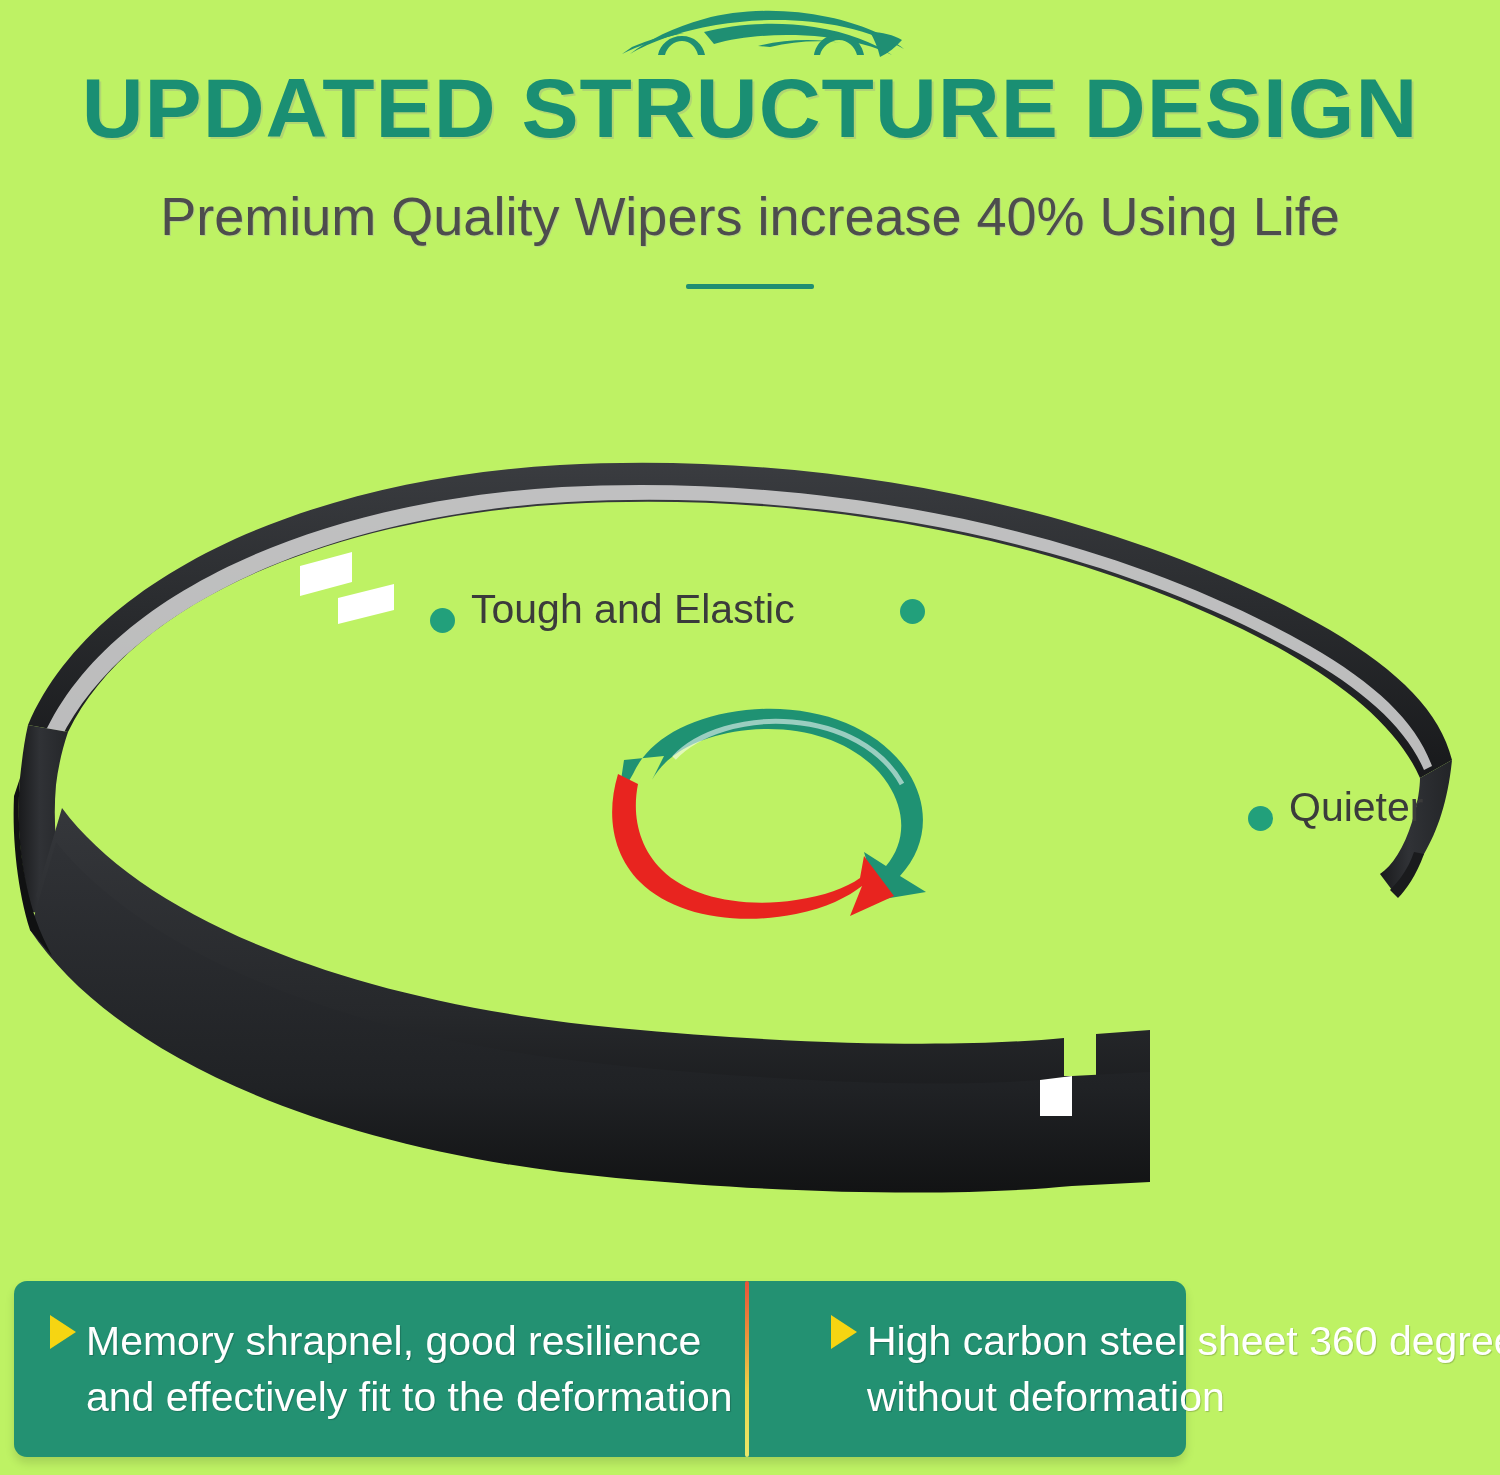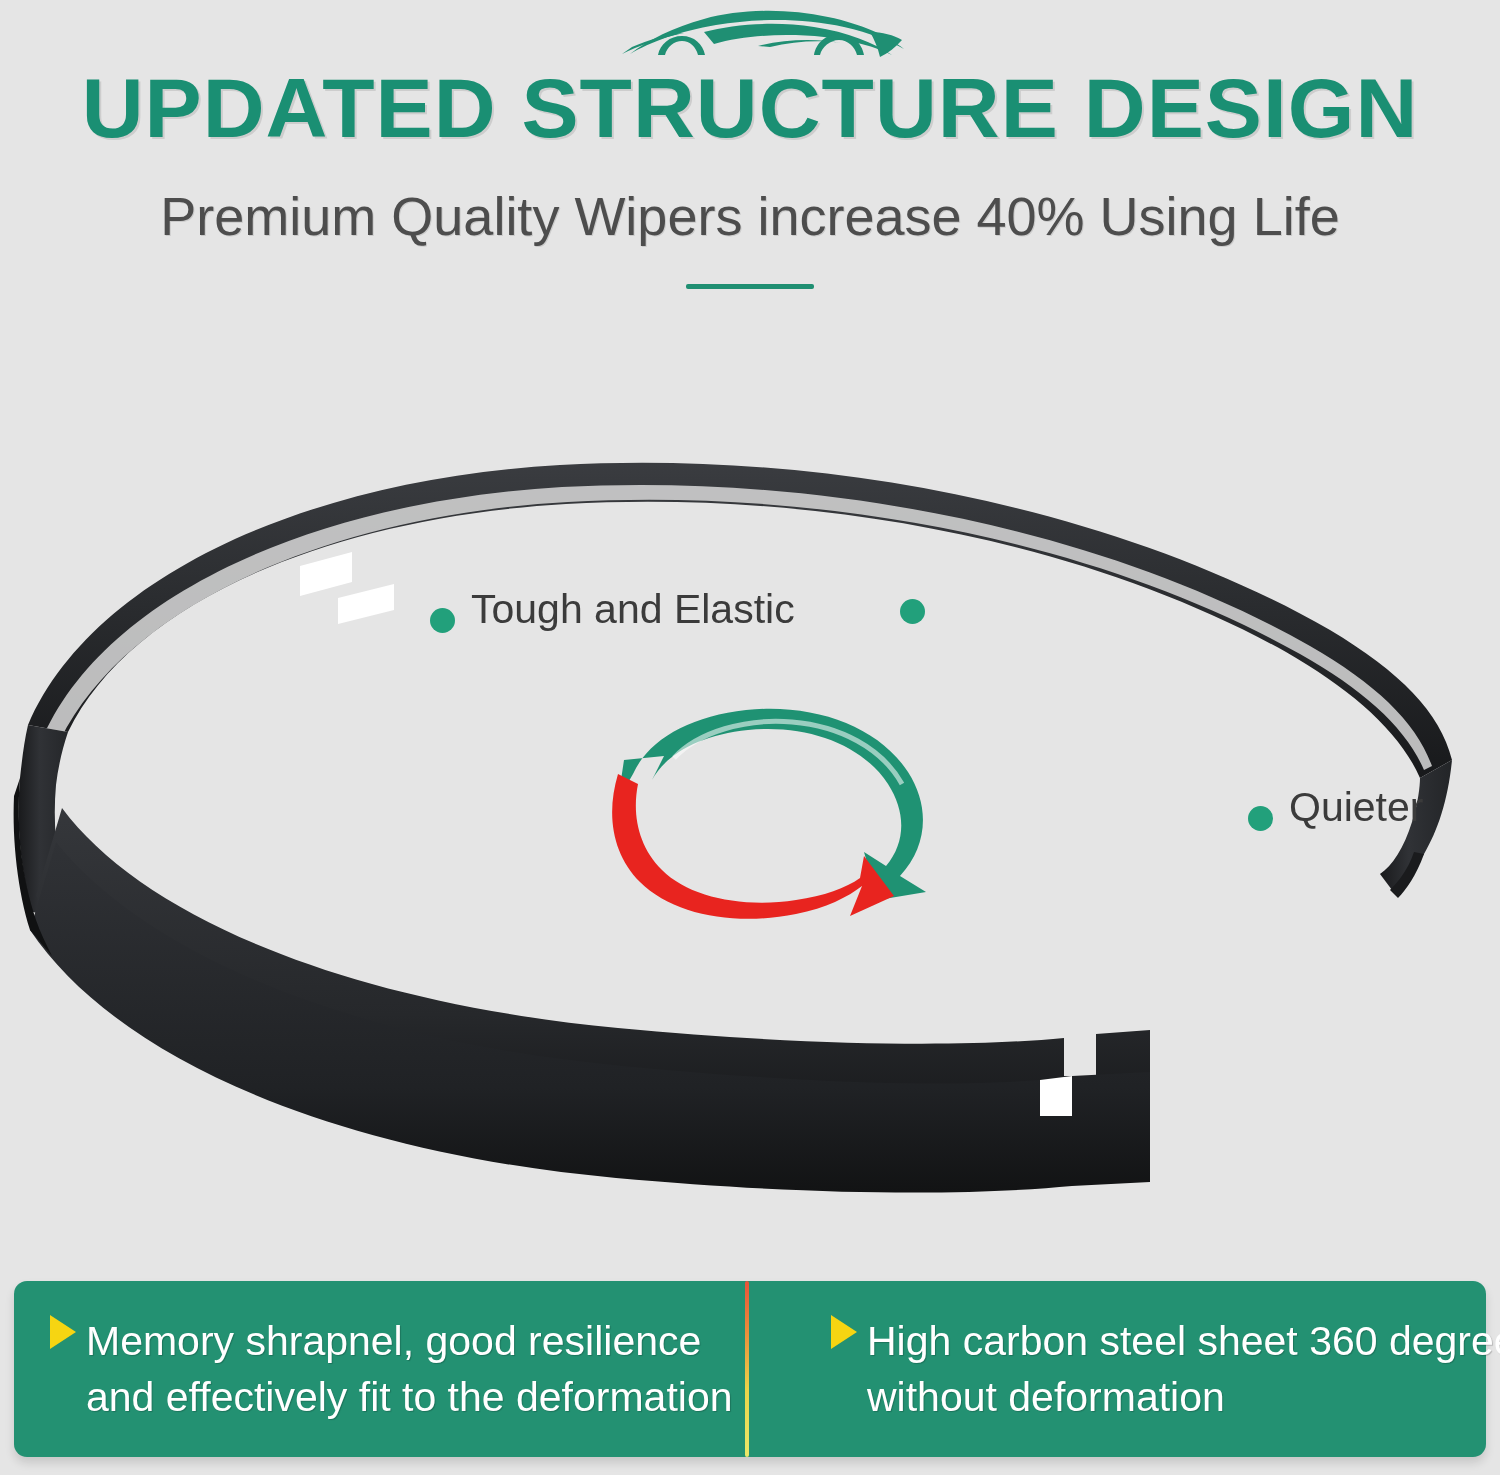--- a/index.html
+++ b/index.html
@@ -8,21 +8,21 @@
     background: #ffffff;
   }
   body {
     font-family: "Liberation Sans", sans-serif;
     -webkit-font-smoothing: antialiased;
   }
   #page {
     position: relative;
     width: 1500px;
     height: 1475px;
-    background: #e5e5e5;
+    background: #bef264;
     overflow: hidden;
   }
 
   
   .brand-logo {
     position: absolute;
     left: 608px;
     top: 2px;
     width: 300px;
     height: 62px;
@@ -133,21 +133,21 @@
     font-size: 40px;
     vertical-align: super;
     line-height: 1;
   }
 
   
   .banner {
     position: absolute;
     left: 14px;
     top: 1281px;
-    width: 1472px;
+    width: 1172px;
     height: 176px;
     background: #239172;
     border-radius: 13px;
     box-shadow: 0 6px 10px rgba(0,0,0,0.13);
     display: flex;
   }
   .banner-panel {
     flex: 1 1 0;
     position: relative;
     display: flex;

